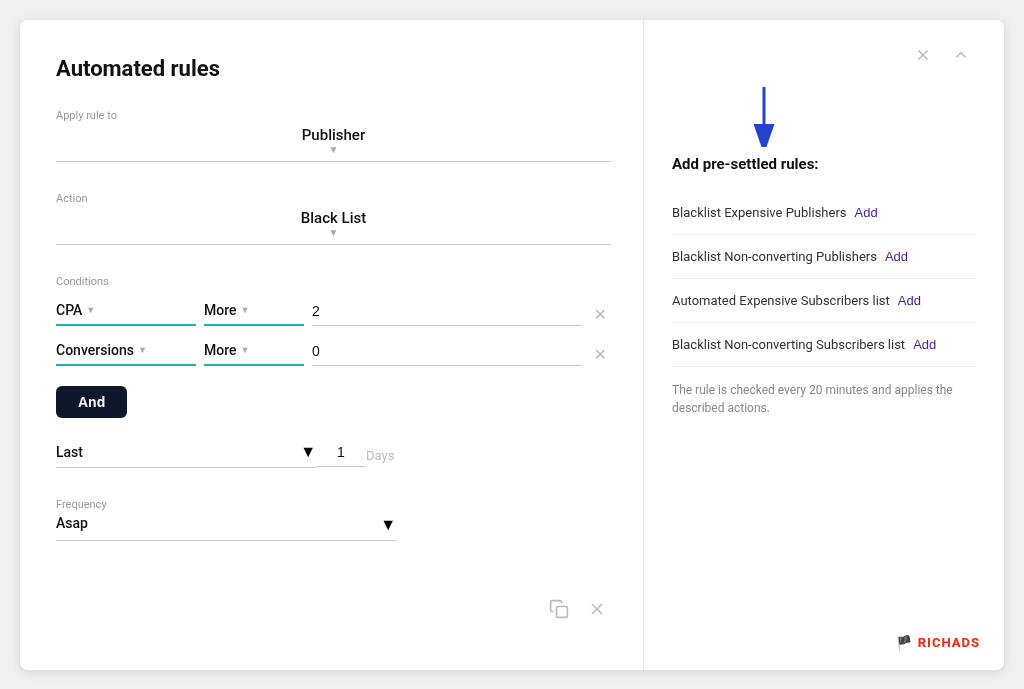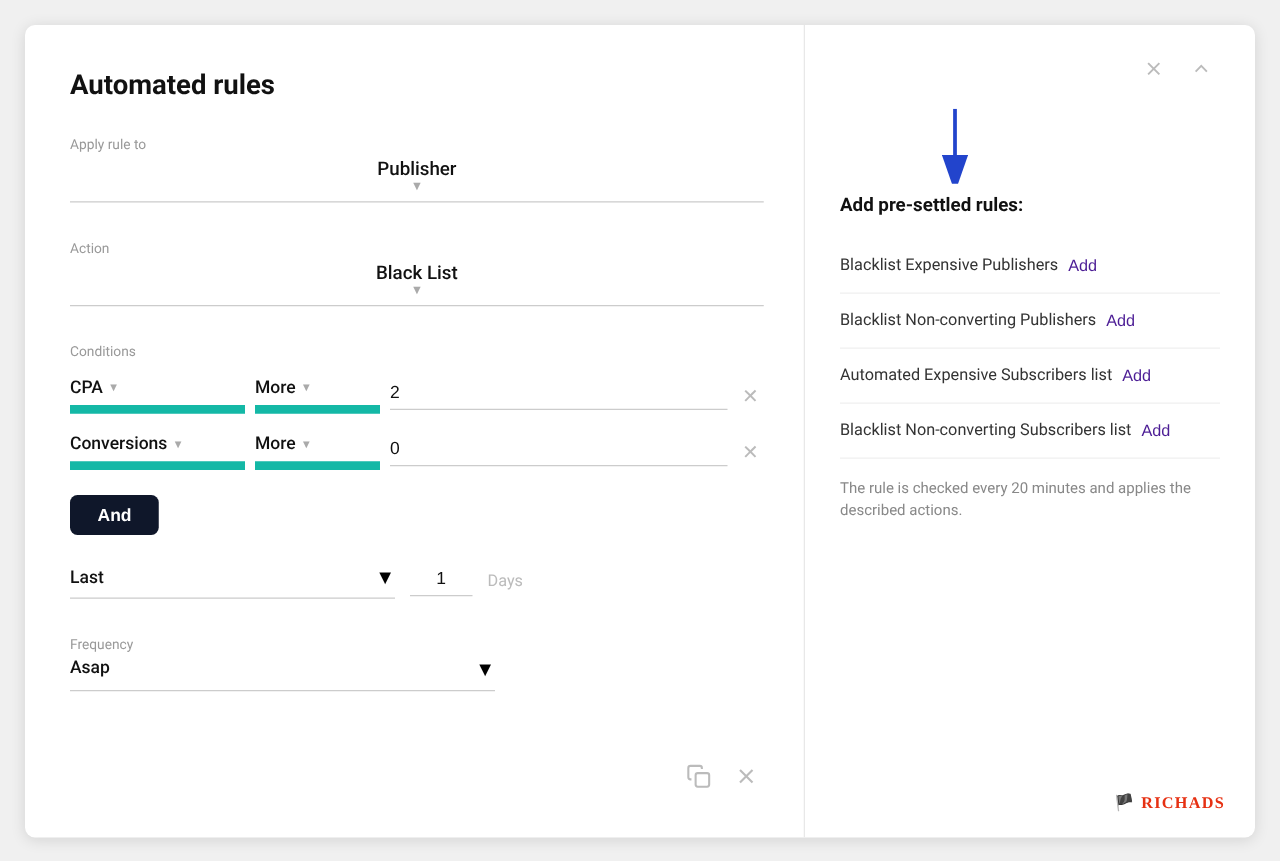--- a/index.html
+++ b/index.html
@@ -73,21 +73,21 @@
     }
     .condition-row {
       display: flex;
       align-items: center;
       gap: 8px;
       margin-bottom: 16px;
     }
     .condition-dropdown {
       display: flex;
       align-items: center;
-      border-bottom: 7px solid #14b8a6;
+      border-bottom: 2px solid #14b8a6;
       padding-bottom: 6px;
       cursor: pointer;
     }
     .condition-dropdown span.val {
       font-size: 14px;
       color: #111;
       font-weight: 500;
     }
     .condition-dropdown .chev {
       font-size: 9px;
@@ -123,21 +123,21 @@
       padding: 8px 22px;
       font-size: 14px;
       font-weight: 700;
       cursor: pointer;
       margin-top: 4px;
       margin-bottom: 24px;
     }
     .period-row {
       display: flex;
       align-items: center;
-      gap: 12px;
+      gap: 0;
     }
     .period-select {
       display: flex;
       align-items: center;
       border-bottom: 1px solid #ccc;
       padding-bottom: 6px;
       cursor: pointer;
       width: 260px;
     }
     .period-select span.val {
@@ -250,21 +250,20 @@
       line-height: 1.5;
     }
     .richads-logo {
       position: absolute;
       bottom: 20px;
       right: 24px;
       font-size: 13px;
       font-weight: 800;
       color: #e63012;
       letter-spacing: 1px;
-      font-family: Liberation Serif, serif;
     }
   </style>
 </head>
 <body>
 
 <div class="card">
 
   <div class="left-panel">
     <h1 class="page-title">Automated rules</h1>
 

